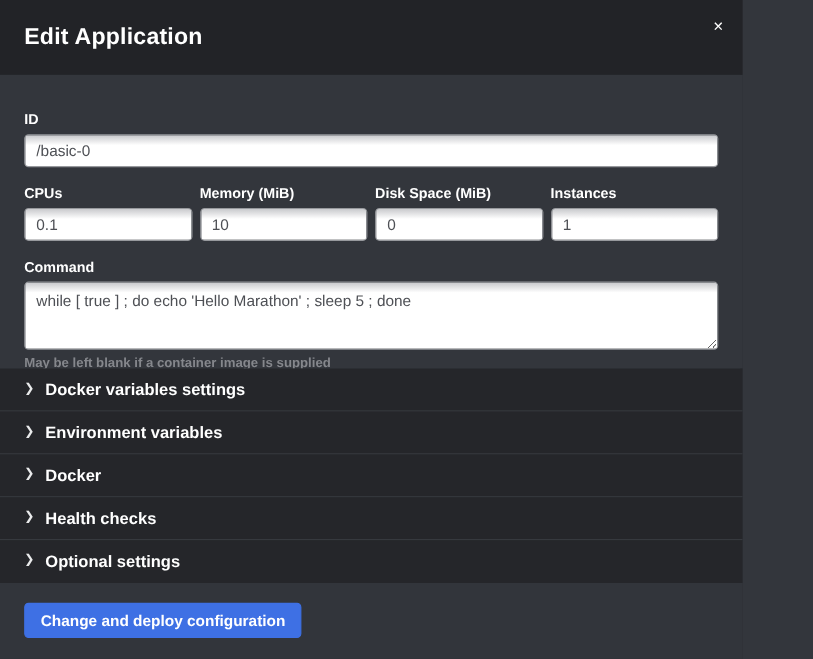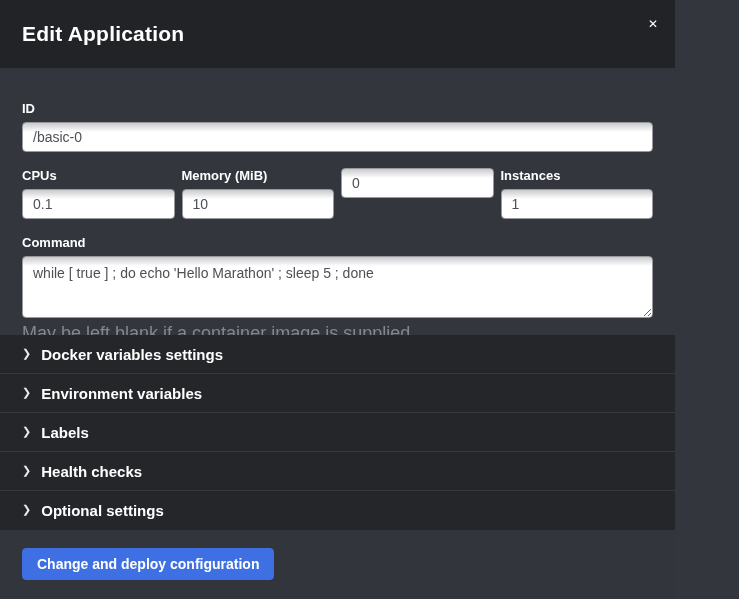--- a/index.html
+++ b/index.html
@@ -83,21 +83,22 @@
     line-height: 1.45;
     color: #4e5055;
     font-family: inherit;
     resize: vertical;
     outline: none;
     display: block;
   }
   .help-text {
     margin-top: 5px;
     color: #85878c;
-    font-size: 18px;
+    font-size: 12px;
+    font-weight: bold;
   }
   
   .accordion {
     flex: 0 0 195px;
     background: #25262a;
   }
   .accordion-row {
     height: 39px;
     display: flex; align-items: center;
     padding: 0 22px;
@@ -169,20 +170,21 @@
     <div class="field-row">
       <div>
         <label class="field-label">CPUs</label>
         <input class="text-input" type="text" value="0.1" style="">
       </div>
       <div>
         <label class="field-label">Memory (MiB)</label>
         <input class="text-input" type="text" value="10" style="">
       </div>
       <div>
+        <label class="field-label">Disk Space (MiB)</label>
         <input class="text-input" type="text" value="0" style="">
       </div>
       <div>
         <label class="field-label">Instances</label>
         <input class="text-input" type="text" value="1" style="">
       </div>
     </div>
 
     <div class="command-group">
       <label class="field-label">Command</label>
@@ -196,21 +198,21 @@
     <div class="accordion-row">
       <span class="chevron">❯</span>
       <span class="accordion-label">Docker variables settings</span>
     </div>
     <div class="accordion-row">
       <span class="chevron">❯</span>
       <span class="accordion-label">Environment variables</span>
     </div>
     <div class="accordion-row">
       <span class="chevron">❯</span>
-      <span class="accordion-label">Labels</span>
+      <span class="accordion-label">Docker</span>
     </div>
     <div class="accordion-row">
       <span class="chevron">❯</span>
       <span class="accordion-label">Health checks</span>
     </div>
     <div class="accordion-row">
       <span class="chevron">❯</span>
       <span class="accordion-label">Optional settings</span>
     </div>
   </div>

